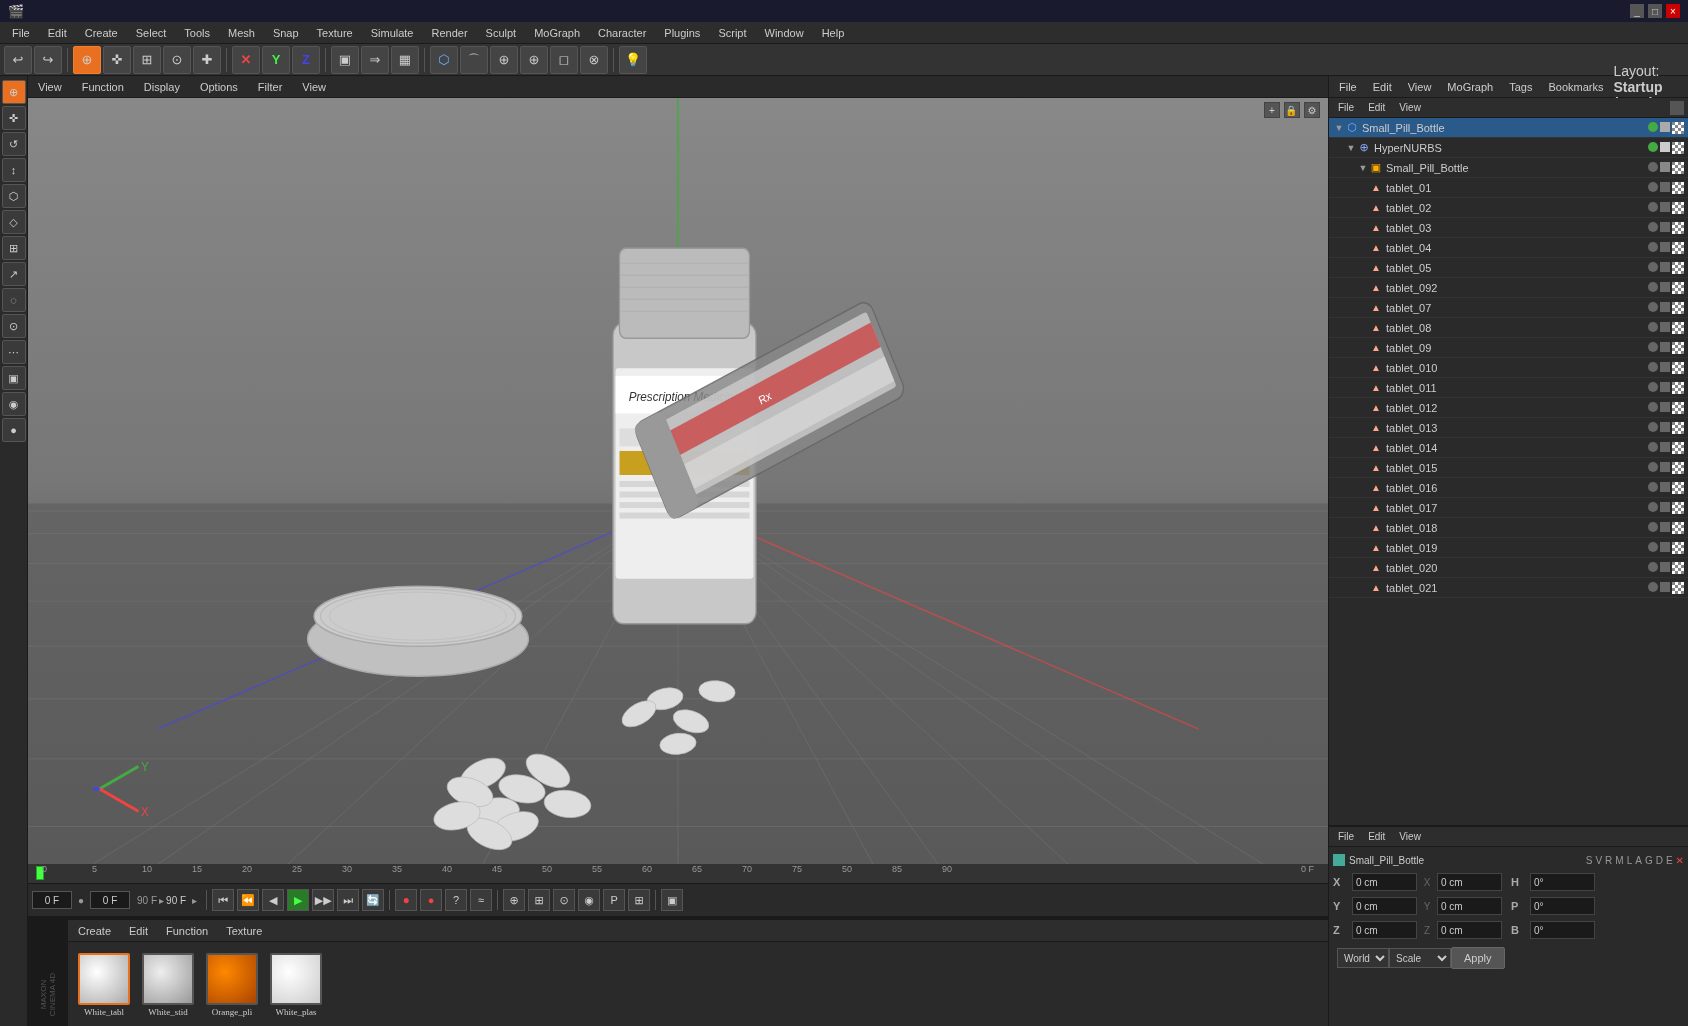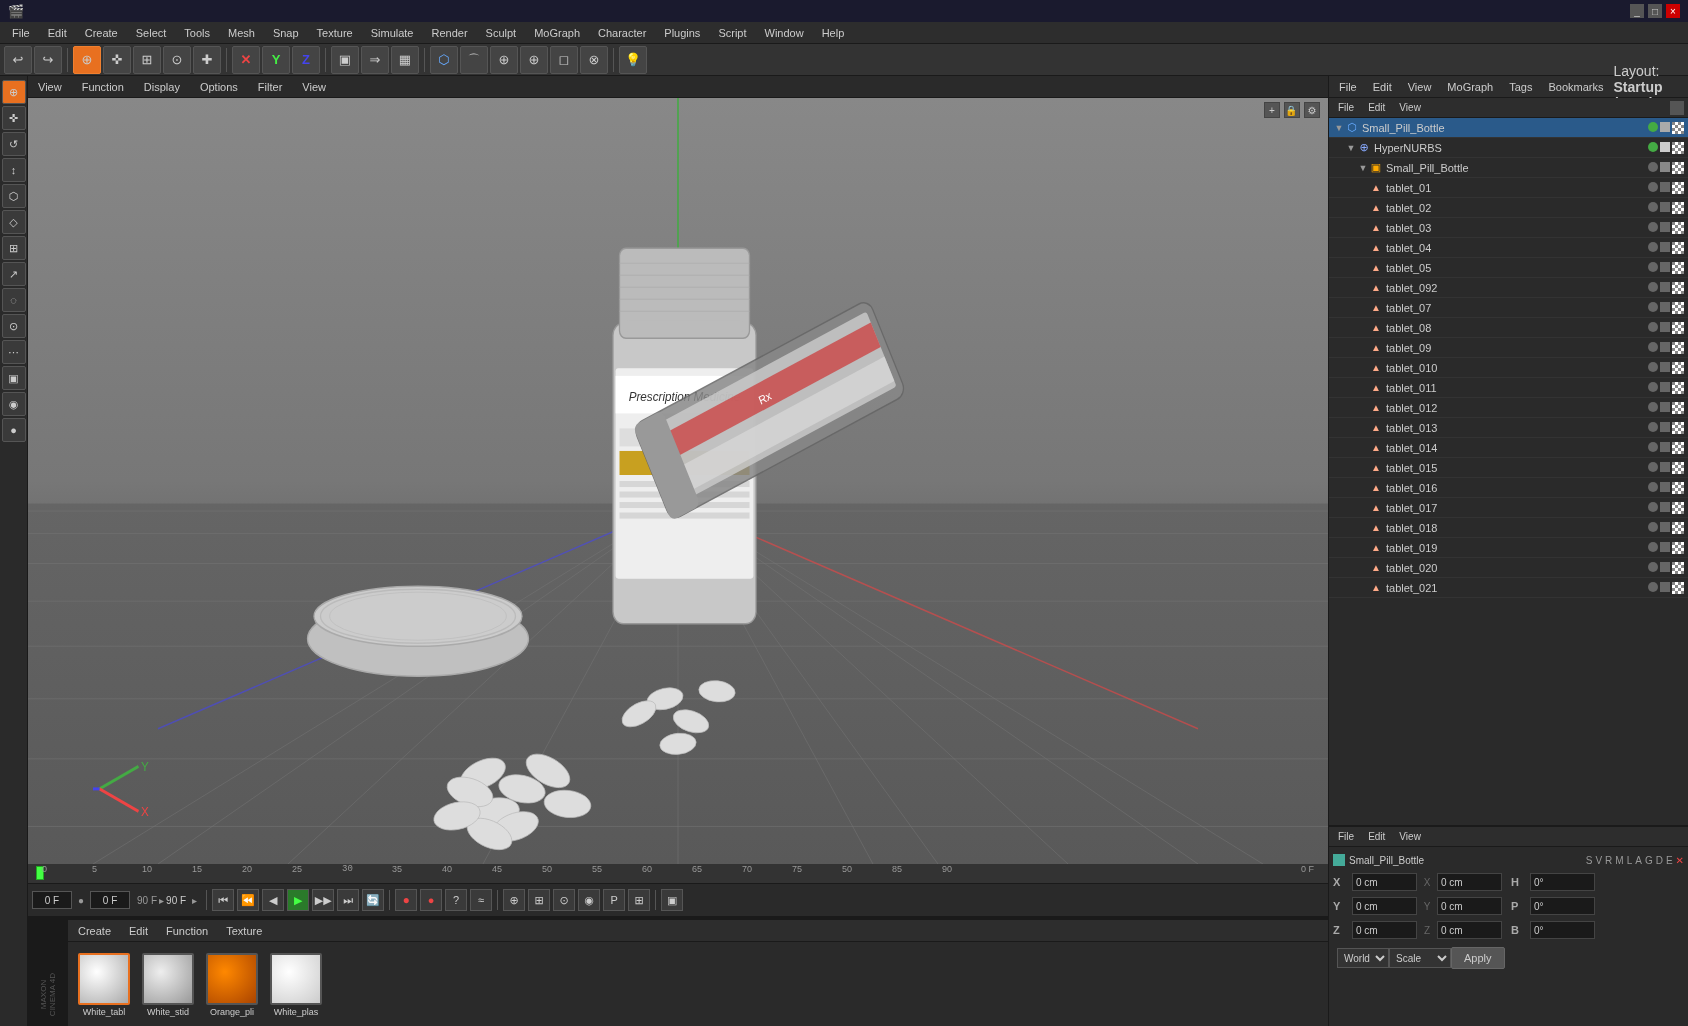--- a/index.html
+++ b/index.html
@@ -124,21 +124,21 @@
       display: flex; gap: 4px; padding: 6px; flex: 1; align-items: center;
     }
     .material-item {
       display: flex; flex-direction: column; align-items: center; cursor: pointer; width: 60px;
     }
     .material-thumb {
       width: 52px; height: 52px; border-radius: 2px; border: 2px solid #555;
       display: flex; align-items: center; justify-content: center; overflow: hidden;
     }
     .material-thumb.selected { border-color: #e87020; }
-    .material-label { font-size: 9px; color: #ccc; text-align: center; margin-top: 2px; max-width: 58px; overflow: hidden; white-space: nowrap; text-overflow: ellipsis; }
+    .material-label { font-size: 9px; color: #ccc; text-align: center; margin-top: 2px; max-width: 58px; overflow: hidden; white-space: nowrap; text-overflow: ellipsis; font-family: Liberation Serif, serif; }
 
     
     #maxon-area {
       width: 40px; background: #1a1a1a; display: flex; flex-direction: column; align-items: center; justify-content: flex-end; padding-bottom: 10px;
     }
     #maxon-logo { color: #555; font-size: 8px; text-align: center; writing-mode: vertical-rl; transform: rotate(180deg); }
 
     
     #right-panel {
       width: 360px; background: #2a2a2a; border-left: 1px solid #1a1a1a; display: flex; flex-direction: column;
@@ -437,21 +437,21 @@
 
       <div id="timeline-ruler">
         <div style="position:relative;width:100%;height:100%;">
           <div style="position:absolute;left:4px;top:2px;width:8px;height:14px;background:#4f4;border:1px solid #2a2;"></div>
           <span class="timeline-mark" style="left:10px;">0</span>
           <span class="timeline-mark" style="left:60px;">5</span>
           <span class="timeline-mark" style="left:110px;">10</span>
           <span class="timeline-mark" style="left:160px;">15</span>
           <span class="timeline-mark" style="left:210px;">20</span>
           <span class="timeline-mark" style="left:260px;">25</span>
-          <span class="timeline-mark" style="left:310px;font-family:Liberation Mono, monospace;">30</span>
+          <span class="timeline-mark" style="left:310px;">30</span>
           <span class="timeline-mark" style="left:360px;">35</span>
           <span class="timeline-mark" style="left:410px;">40</span>
           <span class="timeline-mark" style="left:460px;">45</span>
           <span class="timeline-mark" style="left:510px;">50</span>
           <span class="timeline-mark" style="left:560px;">55</span>
           <span class="timeline-mark" style="left:610px;">60</span>
           <span class="timeline-mark" style="left:660px;">65</span>
           <span class="timeline-mark" style="left:710px;">70</span>
           <span class="timeline-mark" style="left:760px;">75</span>
           <span class="timeline-mark" style="left:810px;">50</span>

